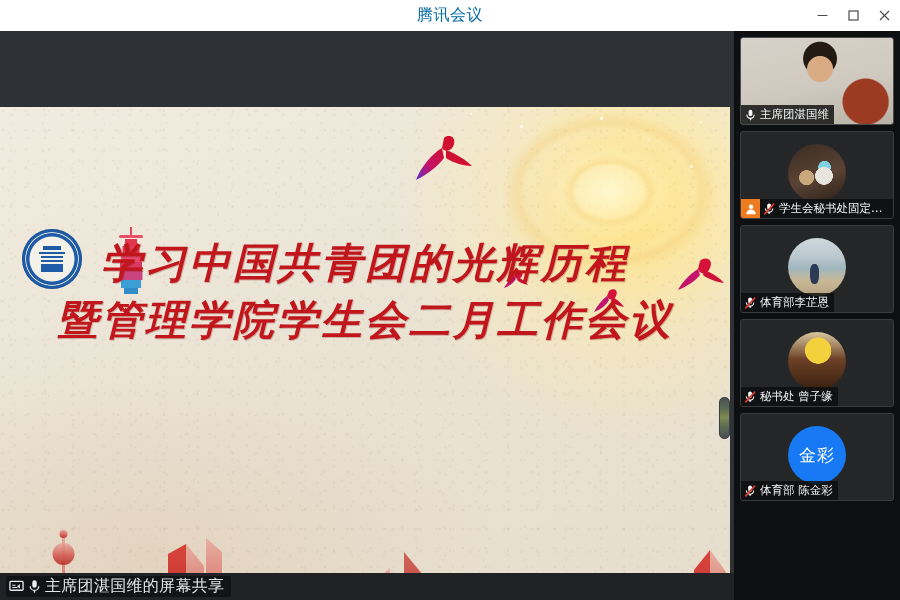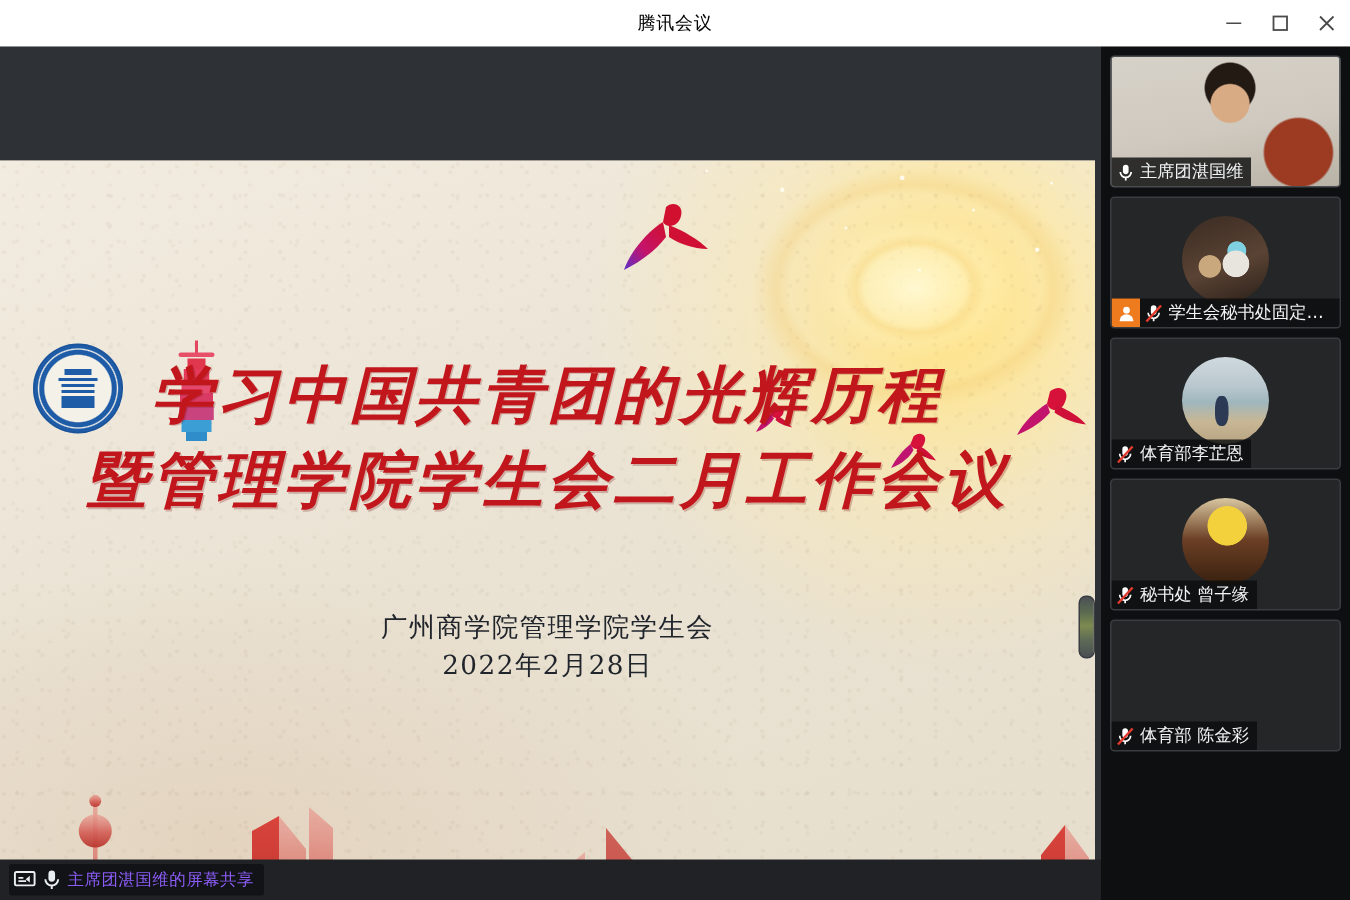--- a/index.html
+++ b/index.html
@@ -10,21 +10,21 @@
   }
   .app{position:relative;width:900px;height:600px;background:#1b1b1b;overflow:hidden;}
 
   
   .titlebar{
     position:absolute;left:0;top:0;width:900px;height:31px;
     background:#ffffff;border-bottom:1px solid #e2e2e2;
     display:flex;align-items:center;justify-content:center;
   }
   .titlebar-text{
-    font-size:12px;color:#000000;letter-spacing:.5px;
+    font-size:16px;color:#0369a1;letter-spacing:.5px;
     font-family:Liberation Sans, sans-serif;
   }
   .win-controls{position:absolute;right:0;top:0;height:31px;display:flex;}
   .win-btn{
     width:31px;height:31px;display:flex;align-items:center;justify-content:center;
     color:#4a4a4a;font-size:12px;cursor:default;
   }
   .win-btn svg{display:block;}
 
   
@@ -116,21 +116,21 @@
 
   
   .share-bar{
     position:absolute;left:0;bottom:0;width:734px;height:27px;background:#202225;
   }
   .share-pill{
     position:absolute;left:6px;top:3px;height:21px;
     display:flex;align-items:center;gap:4px;padding:0 7px 0 3px;
     background:#111316;border-radius:2px;
   }
-  .share-pill .lbl{color:#8b5cf6;font-size:11px;letter-spacing:.3px;
+  .share-pill .lbl{color:#e5e5e5;font-size:16px;letter-spacing:.3px;
     font-family:"DejaVu Sans","Liberation Sans",sans-serif;}
   .icon-monitor,.icon-mic-small{display:block;}
 
   
   .rail{
     position:absolute;left:734px;top:31px;width:166px;height:569px;
     background:#0e0f10;padding:6px 0 0 0;box-sizing:border-box;overflow:hidden;
   }
   .tile{
     position:relative;width:152px;height:86px;margin:0 auto 6px auto;
@@ -283,22 +283,20 @@
       <div class="bird" style="left:676px;top:148px;">
         <svg width="48" height="36" viewBox="0 0 48 36">
           <path d="M24 6 C29 1 38 4 34 13 C31 21 23 19 22 14 Z" fill="#d6113a"></path>
           <path d="M22 14 C14 19 6 27 2 35 C12 31 20 25 24 20 Z" fill="#c2146d"></path>
           <path d="M28 15 C36 18 44 23 48 28 C39 27 31 23 27 20 Z" fill="#cf1038"></path>
         </svg>
       </div>
 
       <div class="slide-title">学习中国共青团的光辉历程
 暨管理学院学生会二月工作会议</div>
-      <div class="slide-sub">广州商学院管理学院学生会
-2022年2月28日</div>
 
       <div class="skyline">
         <svg width="730" height="150" viewBox="0 0 730 150">
           <defs>
             <linearGradient id="sk" x1="0" y1="0" x2="0" y2="1">
               <stop offset="0" stop-color="#e8a095" stop-opacity="0.75"></stop>
               <stop offset="0.55" stop-color="#d35c54" stop-opacity="0.9"></stop>
               <stop offset="1" stop-color="#b8362f" stop-opacity="0.95"></stop>
             </linearGradient>
             <linearGradient id="sk2" x1="0" y1="0" x2="0" y2="1">
@@ -439,20 +437,21 @@
             <path d="M3 7.4 a4.5 4.5 0 0 0 9 0" fill="none" stroke="#ffffff" stroke-width="1.4"></path>
             <path d="M7.5 11.8 L7.5 14.3" stroke="#ffffff" stroke-width="1.4"></path>
             <path d="M1.6 14.6 L13.6 1.4" stroke="#e23b2e" stroke-width="2"></path>
           </svg>
         </span>
         <span class="tile-name">秘书处 曾子缘</span>
       </div>
     </div>
 
     <div class="tile">
+      <div class="tile-avatar text">金彩</div>
       <div class="tile-label">
         <span class="mic-wrap">
           <svg width="13" height="14" viewBox="0 0 16 16">
             <rect x="5.2" y="1.2" width="4.6" height="7.8" rx="2.3" fill="#ffffff"></rect>
             <path d="M3 7.4 a4.5 4.5 0 0 0 9 0" fill="none" stroke="#ffffff" stroke-width="1.4"></path>
             <path d="M7.5 11.8 L7.5 14.3" stroke="#ffffff" stroke-width="1.4"></path>
             <path d="M1.6 14.6 L13.6 1.4" stroke="#e23b2e" stroke-width="2"></path>
           </svg>
         </span>
         <span class="tile-name">体育部 陈金彩</span>

